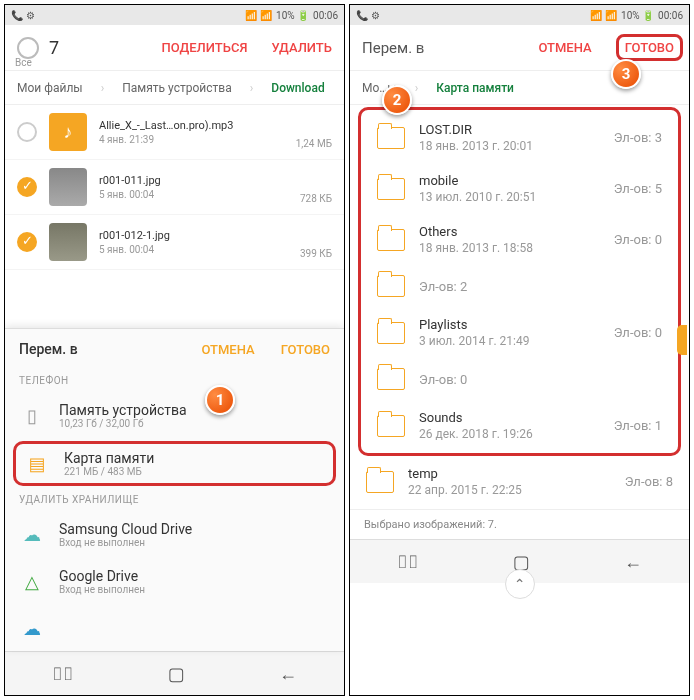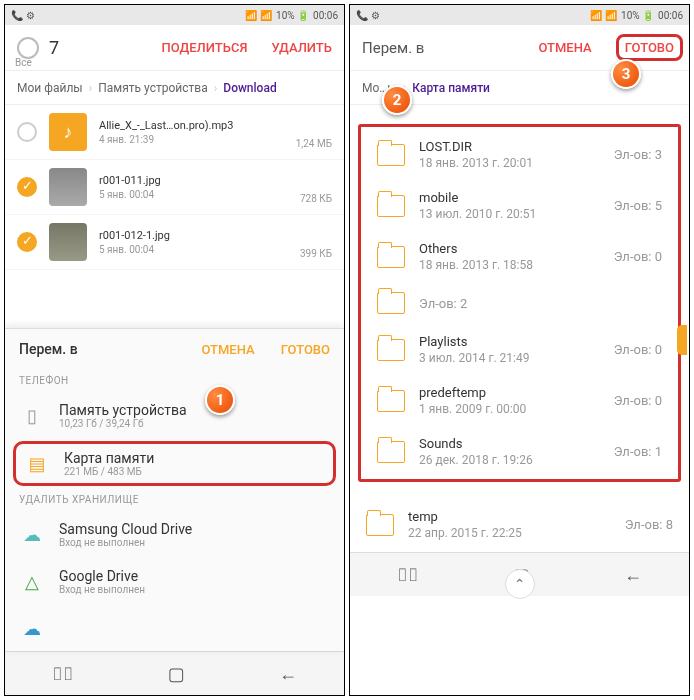--- a/index.html
+++ b/index.html
@@ -5,23 +5,23 @@
 *{box-sizing:border-box;margin:0;padding:0;font-family:Roboto,Arial,sans-serif}
 body{background:#fff;width:694px;height:700px;display:flex;gap:4px;padding:4px}
 .phone{flex:1;border:1px solid #000;background:#fff;display:flex;flex-direction:column;position:relative;overflow:hidden}
 .statusbar{height:20px;background:#e8e8e8;display:flex;justify-content:space-between;align-items:center;padding:0 6px;font-size:10px;color:#555}
 .statusbar .icons{display:flex;gap:3px;align-items:center}
 .appbar{height:46px;display:flex;align-items:center;padding:0 12px;gap:10px;border-bottom:1px solid #eee}
 .appbar .chk{width:22px;height:22px;border:2px solid #bbb;border-radius:50%}
 .appbar .sel{font-size:18px;color:#333;flex:1}
 .appbar .action{color:#ef4444;font-size:13px;font-weight:500;margin-left:14px}
 .appbar .title{color:#555;font-size:15px;flex:1}
-.crumbs{height:34px;display:flex;align-items:center;padding:0 12px;font-size:12px;color:#666;gap:6px;border-bottom:1px solid #eee;white-space:nowrap;overflow:hidden}
+.crumbs{height:34px;display:flex;align-items:center;padding:0 12px;font-size:12px;color:#666;gap:18px;border-bottom:1px solid #eee;white-space:nowrap;overflow:hidden}
 .crumbs .sep{color:#ccc}
-.crumbs .last{color:#4c1d95;font-weight:500}
+.crumbs .last{color:#15803d;font-weight:500}
 .files{flex:1;overflow:hidden}
 .file{display:flex;align-items:center;padding:8px 12px;gap:12px;border-bottom:1px solid #f4f4f4;position:relative}
 .file .chk{width:20px;height:20px;border:2px solid #ccc;border-radius:50%;flex-shrink:0}
 .file .chk.on{background:#f5a623;border-color:#f5a623;position:relative}
 .file .chk.on:after{content:"✓";color:#fff;position:absolute;top:-1px;left:3px;font-size:13px}
 .file .thumb{width:38px;height:38px;border-radius:4px;flex-shrink:0;display:flex;align-items:center;justify-content:center}
 .file .thumb.music{background:#f5a623;color:#fff;font-size:18px}
 .file .thumb.img{background:#ddd;background-size:cover}
 .file .meta{flex:1;min-width:0}
 .file .name{font-size:11px;color:#333;white-space:nowrap;overflow:hidden;text-overflow:ellipsis}
@@ -41,21 +41,21 @@
 .highlight1{border:3px solid #d32f2f;border-radius:10px;margin:2px 8px;padding:6px 4px}
 .navbar{height:44px;background:#f5f5f5;border-top:1px solid #ddd;display:flex;align-items:center;justify-content:space-around;font-size:18px;color:#555}
 .folder{display:flex;align-items:center;padding:10px 14px;gap:14px;border-bottom:0}
 .folder .ficon{width:28px;height:22px;background:#fff;border:1.5px solid #f5a623;border-radius:2px;position:relative;flex-shrink:0}
 .folder .ficon:before{content:"";position:absolute;top:-5px;left:0;width:12px;height:5px;background:#fff;border:1.5px solid #f5a623;border-bottom:none;border-radius:2px 2px 0 0}
 .folder .meta{flex:1;min-width:0}
 .folder .name{font-size:13px;color:#333;white-space:nowrap;overflow:hidden;text-overflow:ellipsis}
 .folder .date{font-size:12px;color:#999;margin-top:2px}
 .folder .count{font-size:13px;color:#999}
 .folderlist{position:relative;padding:2px}
-.highlight2{border:3px solid #d32f2f;border-radius:3px;margin:17px 6px;padding:2px}
+.highlight2{border:3px solid #d32f2f;border-radius:10px;margin:0 6px;padding:2px}
 .marker{position:absolute;width:30px;height:30px;background:radial-gradient(circle at 30% 30%,#ff8c42,#e84a00);border-radius:50%;border:2px solid #fff;box-shadow:0 2px 4px rgba(0,0,0,.4);color:#fff;font-weight:bold;display:flex;align-items:center;justify-content:center;font-size:15px;z-index:10}
 .footer2{padding:8px 14px;font-size:11px;color:#888;border-top:1px solid #eee}
 .scrollhint{position:absolute;right:2px;top:320px;width:10px;height:30px;background:#f5a623;border-radius:5px 0 0 5px}
 .fab{position:absolute;bottom:96px;left:50%;transform:translateX(-50%);width:30px;height:30px;background:#fff;border:1px solid #ddd;border-radius:50%;display:flex;align-items:center;justify-content:center;color:#777;font-size:14px}
 </style>
 </head>
 <body>
 
 <div class="phone">
   <div class="statusbar">
@@ -109,21 +109,21 @@
     <div class="sheet-header">
       <div class="title">Перем. в</div>
       <div class="btn">ОТМЕНА</div>
       <div class="btn">ГОТОВО</div>
     </div>
     <div class="sheet-cat">ТЕЛЕФОН</div>
     <div class="storage">
       <div class="icon">▯</div>
       <div class="info">
           <div class="name">Память устройства</div>
-          <div class="sub">10,23 Гб / 39,24 Гб</div>
+          <div class="sub">10,23 Гб / 32,00 Гб</div>
         </div>
     </div>
     <div class="highlight1">
       <div class="storage sd" style="padding:0 4px">
         <div class="icon">▤</div>
         <div class="info">
             <div class="name">Карта памяти</div>
             <div class="sub">221 МБ / 483 МБ</div>
           </div>
       </div>
@@ -203,24 +203,20 @@
         <div class="folder">
           <div class="ficon"></div>
           <div class="meta">
             <div class="name">Playlists</div>
             <div class="date">3 июл. 2014 г. 21:49</div>
           </div>
           <div class="count">Эл-ов: 0</div>
         </div>
         <div class="folder">
           <div class="ficon"></div>
-          <div class="meta">
-            <div class="name">predeftemp</div>
-            <div class="date">1 янв. 2009 г. 00:00</div>
-          </div>
           <div class="count">Эл-ов: 0</div>
         </div>
         <div class="folder">
           <div class="ficon"></div>
           <div class="meta">
             <div class="name">Sounds</div>
             <div class="date">26 дек. 2018 г. 19:26</div>
           </div>
           <div class="count">Эл-ов: 1</div>
         </div>
@@ -229,20 +225,21 @@
       <div class="ficon"></div>
       <div class="meta">
           <div class="name">temp</div>
           <div class="date">22 апр. 2015 г. 22:25</div>
         </div>
       <div class="count">Эл-ов: 8</div>
     </div>
   </div>
   <div class="scrollhint"></div>
   <div class="fab">⌃</div>
+  <div class="footer2">Выбрано изображений: 7.</div>
   <div class="navbar">
     <span>⌷⌷</span>
     <span>▢</span>
     <span>←</span>
   </div>
   <div class="marker" style="top:80px;left:32px">2</div>
   <div class="marker" style="top:54px;right:48px">3</div>
 </div>
 
 </body></html>

